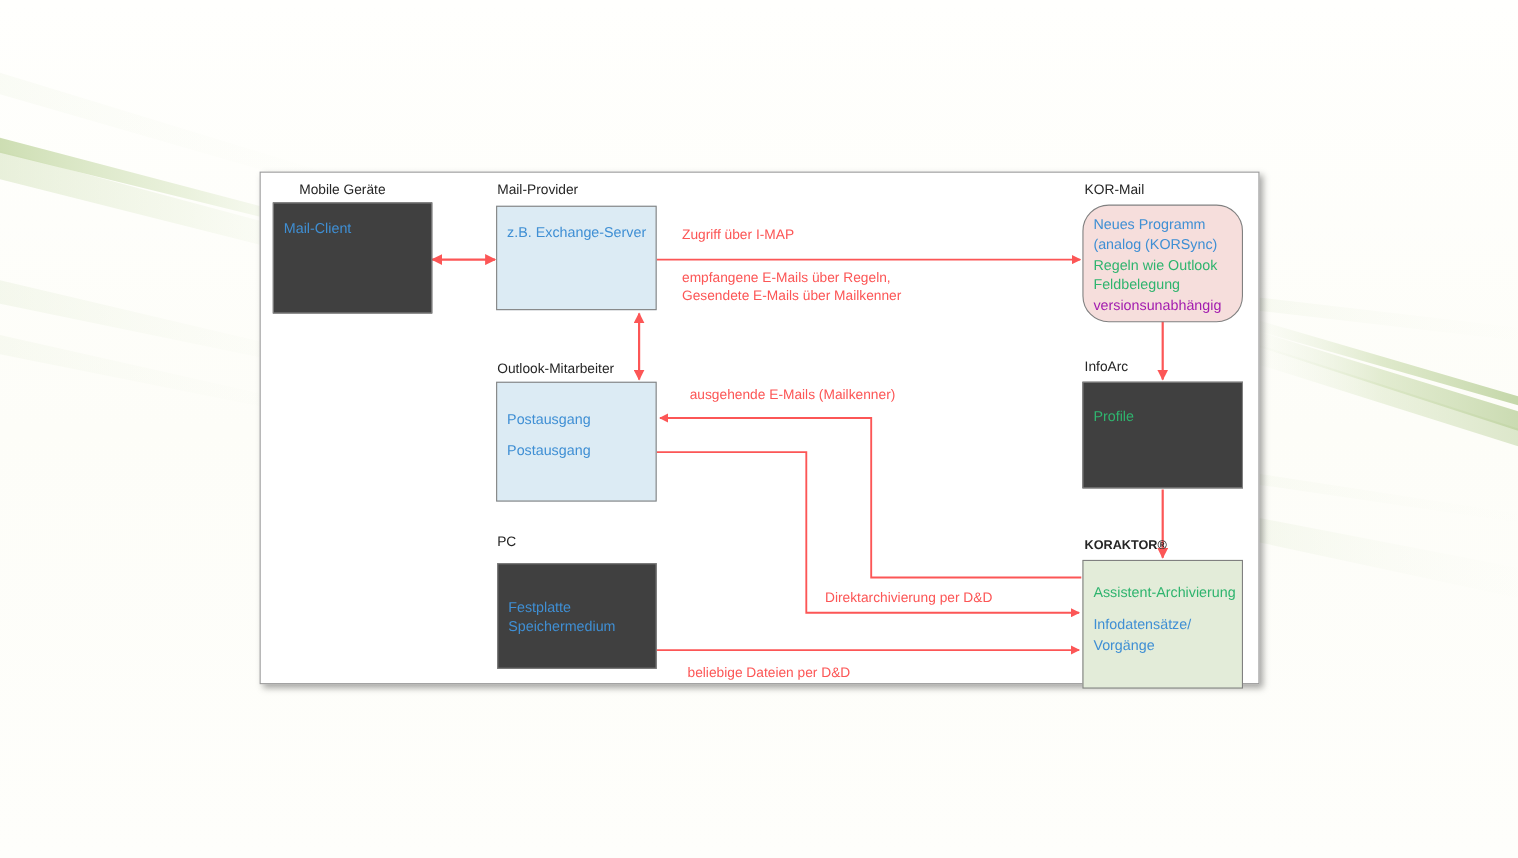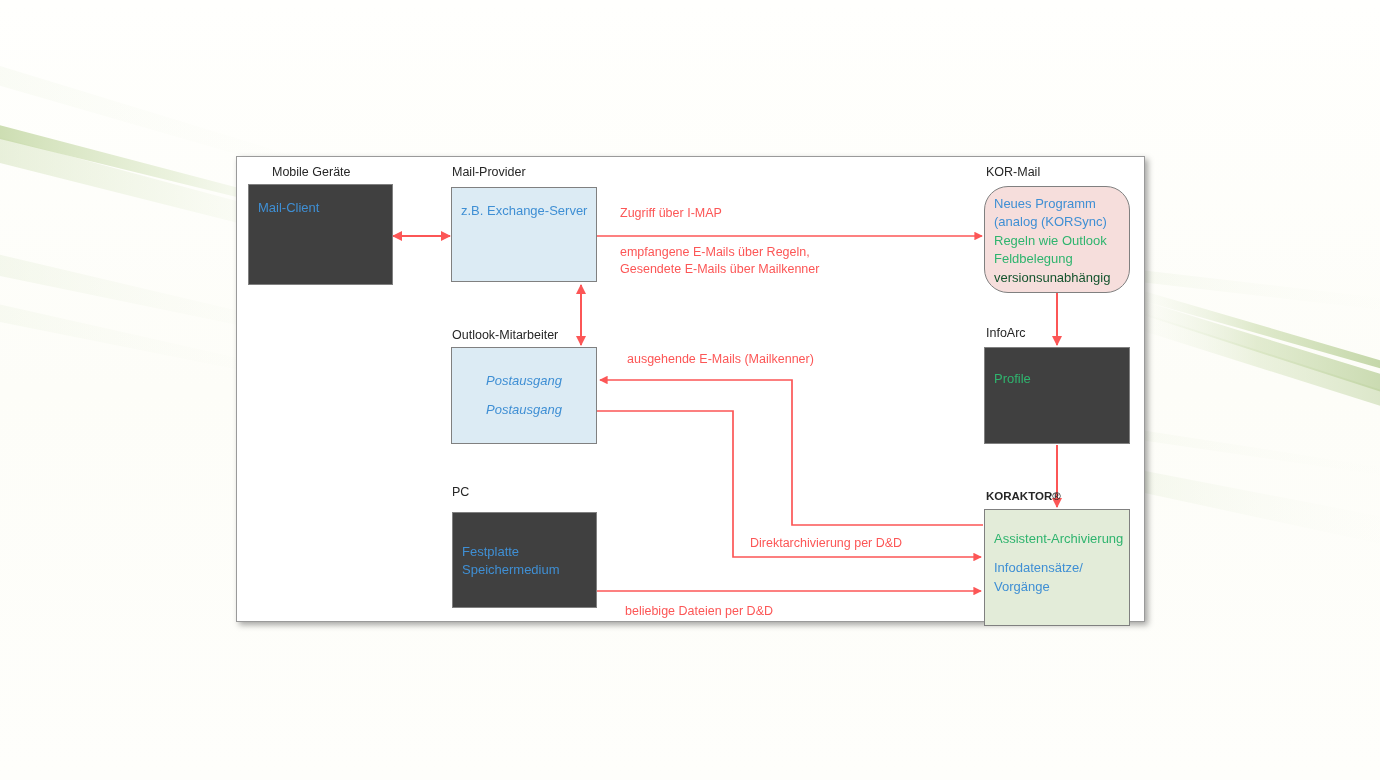--- a/index.html
+++ b/index.html
@@ -39,28 +39,28 @@
   
   .node{
     position:absolute;z-index:4;
     border:1.6px solid #808080;
     box-sizing:border-box;
     padding:14px 9px 6px 9px;
     font-size:13px;
     line-height:1.42;
   }
   .node.white{background:#404040;}
-  .node.blue{background:#dcebf4;text-align:center;}
+  .node.blue{background:#dcebf4;}
   .node.pink{background:#f6dedc;}
   .node.green{background:#e3ecd9;}
 
   .node .ln{white-space:nowrap;}
   .t-blue{color:#3f8fd4;}
   .t-green{color:#2fb46e;}
-  .t-red{color:#14532d;}
+  .t-red{color:#a21caf;}
   .gap{height:11px;}
 
   
   .annot{
     position:absolute;z-index:5;
     color:#fc5656;font-size:12.5px;line-height:1.45;
     white-space:nowrap;
     font-family:"Liberation Sans", sans-serif;
   }
 </style>
@@ -151,21 +151,21 @@
 </div>
 
 <div class="node pink" style="left:984px;top:186px;width:146px;height:107px;padding-top:8px;border-radius:24px;">
   <div class="ln t-blue">Neues Programm</div>
   <div class="ln t-blue">(analog (KORSync)</div>
   <div class="ln t-green">Regeln wie Outlook</div>
   <div class="ln t-green">Feldbelegung</div>
   <div class="ln t-red">versionsunabhängig</div>
 </div>
 
-<div class="node blue" style="left:451px;top:347px;width:146px;height:97px;padding-top:24px;font-style:italic;">
+<div class="node blue" style="left:451px;top:347px;width:146px;height:109px;padding-top:24px;">
   <div class="ln t-blue">Postausgang</div>
   <div class="gap"></div>
   <div class="ln t-blue">Postausgang</div>
 </div>
 
 <div class="node white" style="left:984px;top:347px;width:146px;height:97px;padding-top:22px;">
   <div class="ln t-green">Profile</div>
 </div>
 
 <div class="node white" style="left:452px;top:512px;width:145px;height:96px;padding-top:30px;">

